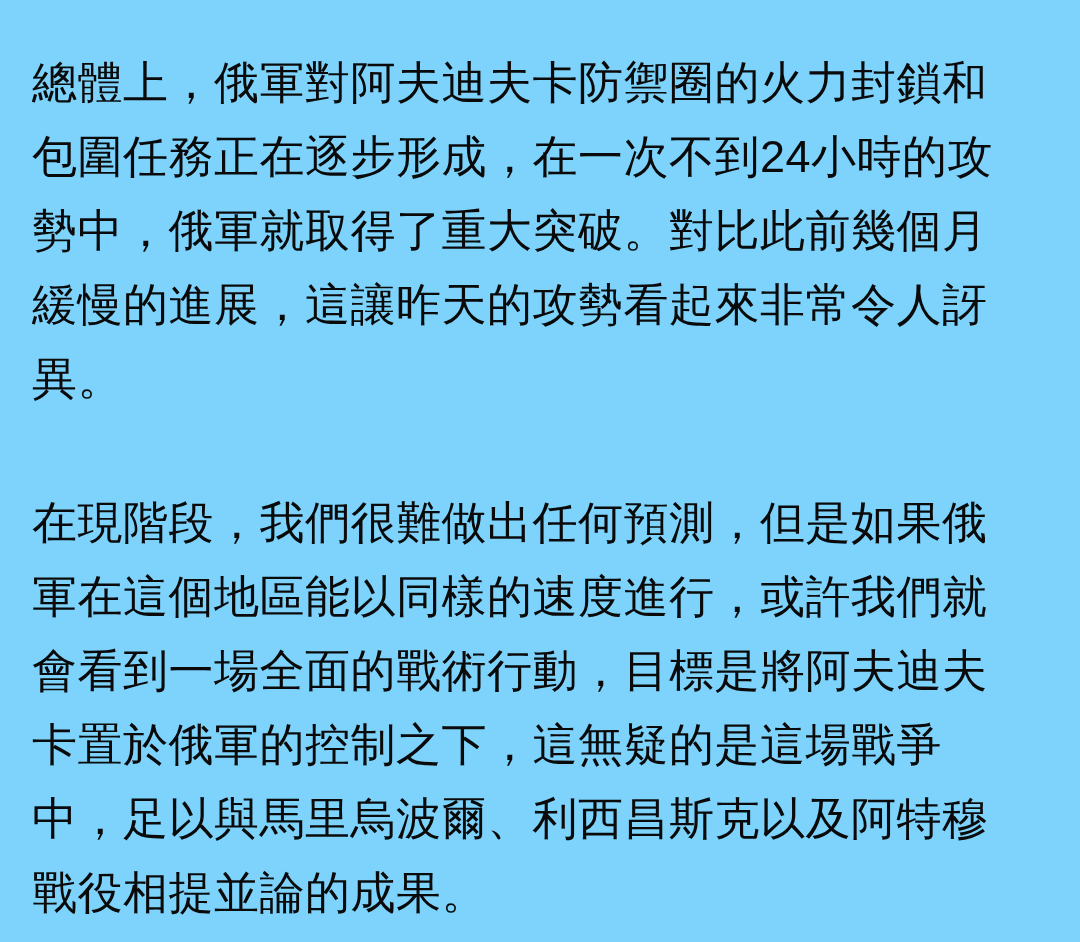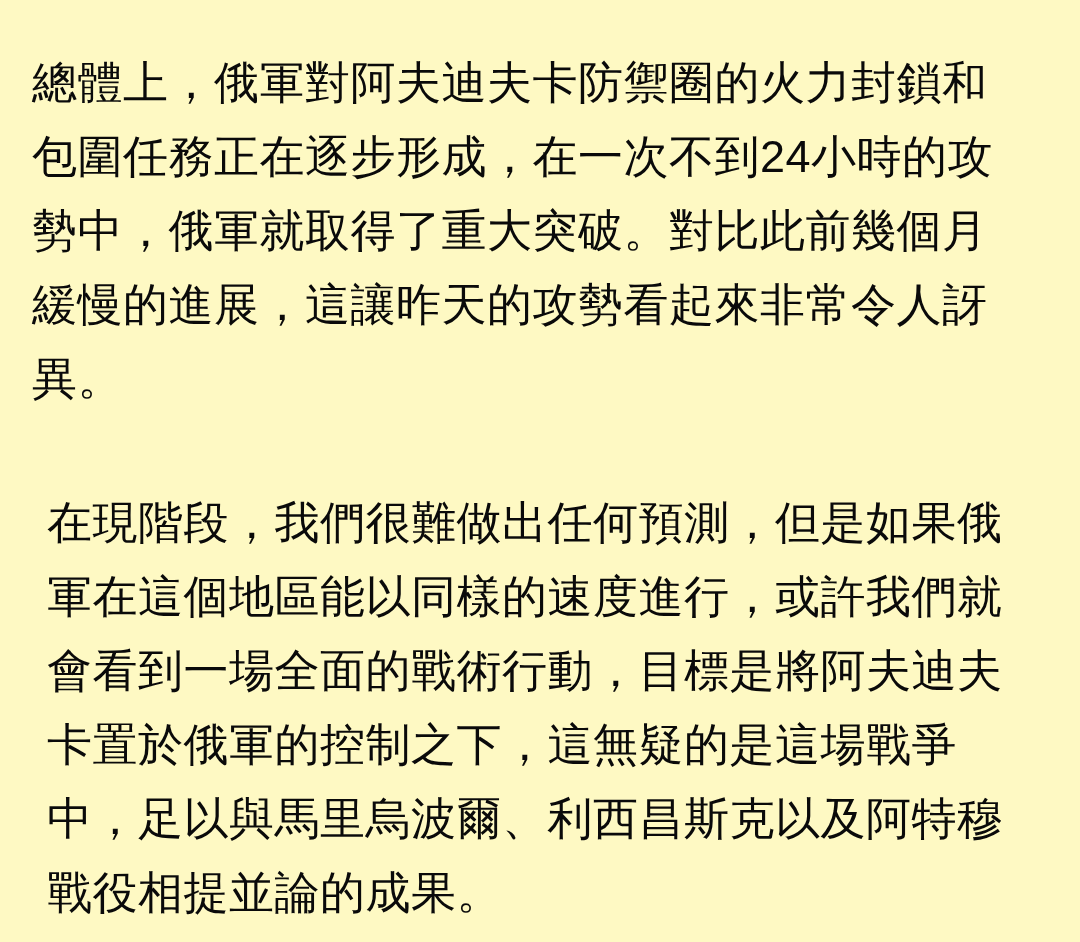--- a/index.html
+++ b/index.html
@@ -12,38 +12,37 @@
     height: 942px;
     font-family: "Liberation Sans", "DejaVu Sans", sans-serif;
     color: #000000;
     overflow: hidden;
   }
   .page {
     box-sizing: border-box;
     width: 1080px;
     height: 942px;
     padding: 46px 60px 0 32px;
-    background: #fef9c3;
+    background: #7dd3fc;
   }
   .article {
     display: block;
   }
   .paragraph {
     font-size: 45px;
     line-height: 74px;
     letter-spacing: 0.5px;
     text-align: left;
     word-break: break-all;
     margin: 0;
     color: #0a0a0a;
     font-weight: 400;
   }
   .paragraph + .paragraph {
     margin-top: 70px;
-    margin-left: 15px;
   }
 </style>
 </head>
 <body>
 
 <div class="page">
   <article class="article">
     <p class="paragraph">總體上，俄軍對阿夫迪夫卡防禦圈的火力封鎖和包圍任務正在逐步形成，在一次不到24小時的攻勢中，俄軍就取得了重大突破。對比此前幾個月緩慢的進展，這讓昨天的攻勢看起來非常令人訝異。</p>
     <p class="paragraph">在現階段，我們很難做出任何預測，但是如果俄軍在這個地區能以同樣的速度進行，或許我們就會看到一場全面的戰術行動，目標是將阿夫迪夫卡置於俄軍的控制之下，這無疑的是這場戰爭中，足以與馬里烏波爾、利西昌斯克以及阿特穆戰役相提並論的成果。</p>
   </article>

